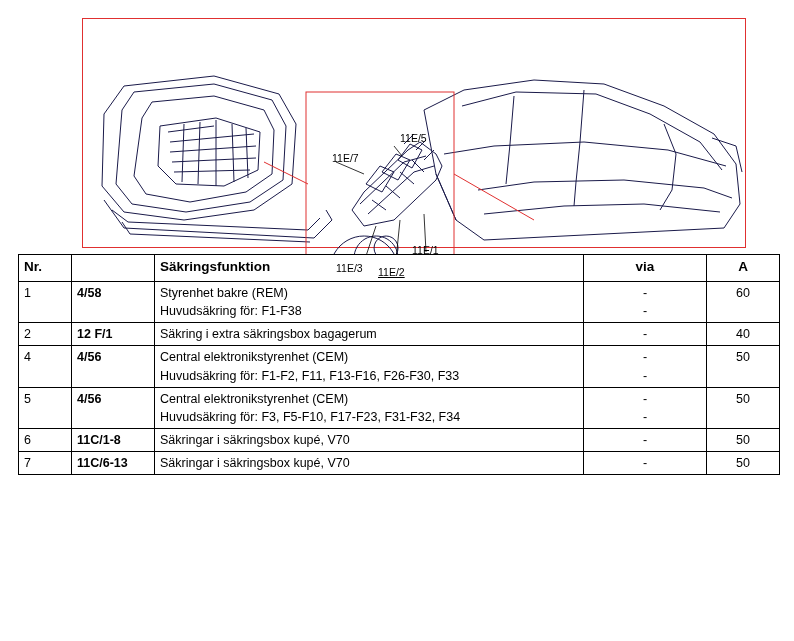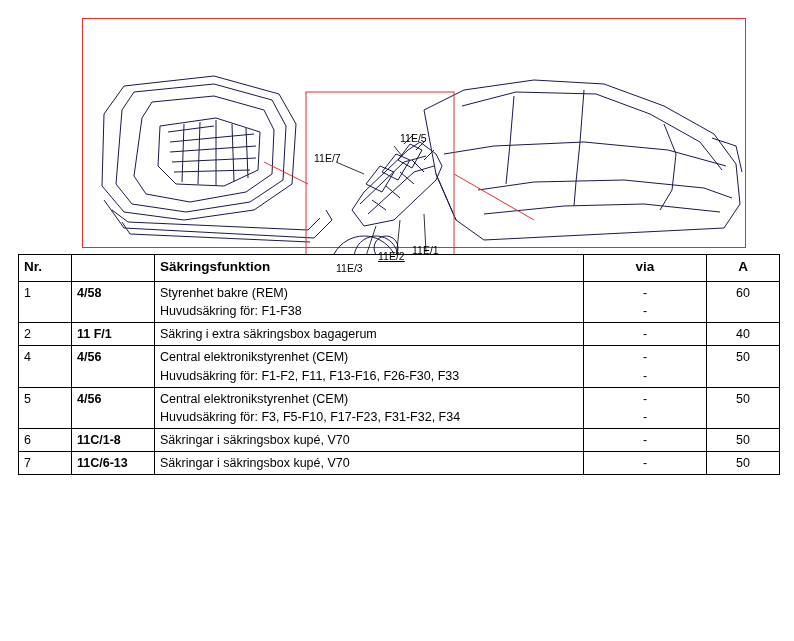--- a/index.html
+++ b/index.html
@@ -150,24 +150,24 @@
 
       <g stroke="#000000" stroke-width="0.8" fill="none">
         <path d="M272 148 L300 160"></path>
         <path d="M330 132 L338 142"></path>
         <path d="M300 248 L312 212"></path>
         <path d="M332 246 L336 206"></path>
         <path d="M362 238 L360 200"></path>
       </g>
     </svg>
 
-    <div style="position:absolute; left:250px; top:138px; font-size:10.5px;">11E/7</div>
+    <div style="position:absolute; left:268px; top:138px; font-size:10.5px;">11E/7</div>
     <div style="position:absolute; left:310px; top:118px; font-size:10.5px;margin-left:26px;">11E/5</div>
     <div style="position:absolute; left:272px; top:248px; font-size:10.5px;">11E/3</div>
-    <div style="position:absolute; left:314px; top:236px; font-size:10.5px;text-decoration:underline;">11E/2</div>
+    <div style="position:absolute; left:314px; top:252px; font-size:10.5px;text-decoration:underline;">11E/2</div>
     <div style="position:absolute; left:348px; top:230px; font-size:10.5px;text-align:right;">11E/1</div>
   </div>
 
 
   <table class="fuse-table">
     <thead>
       <tr>
         <th class="col-nr">Nr.</th>
         <th class="col-code"></th>
         <th class="col-func">Säkringsfunktion</th>
@@ -185,21 +185,21 @@
         </td>
         <td class="col-via stacked">
           <span>-</span>
           <span>-</span>
         </td>
         <td class="col-a">60</td>
       </tr>
 
       <tr>
         <td class="col-nr">2</td>
-        <td class="col-code nowrap">11 F/1</td>
+        <td class="col-code nowrap">12 F/1</td>
         <td class="col-func">
           <span class="subline">Säkring i extra säkringsbox bagagerum</span>
         </td>
         <td class="col-via">-</td>
         <td class="col-a">40</td>
       </tr>
 
       <tr>
         <td class="col-nr">4</td>
         <td class="col-code">4/56</td>

